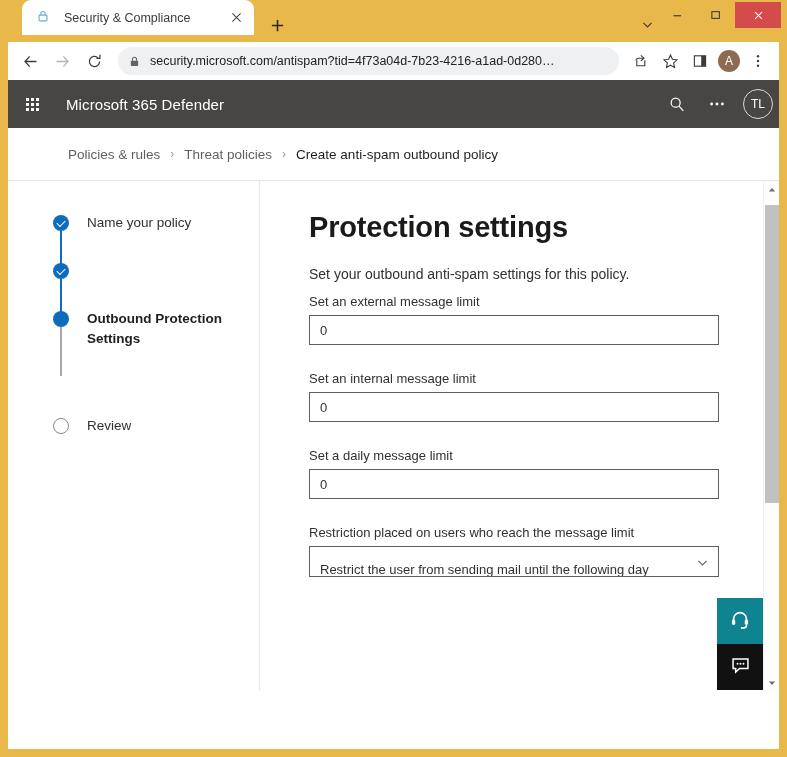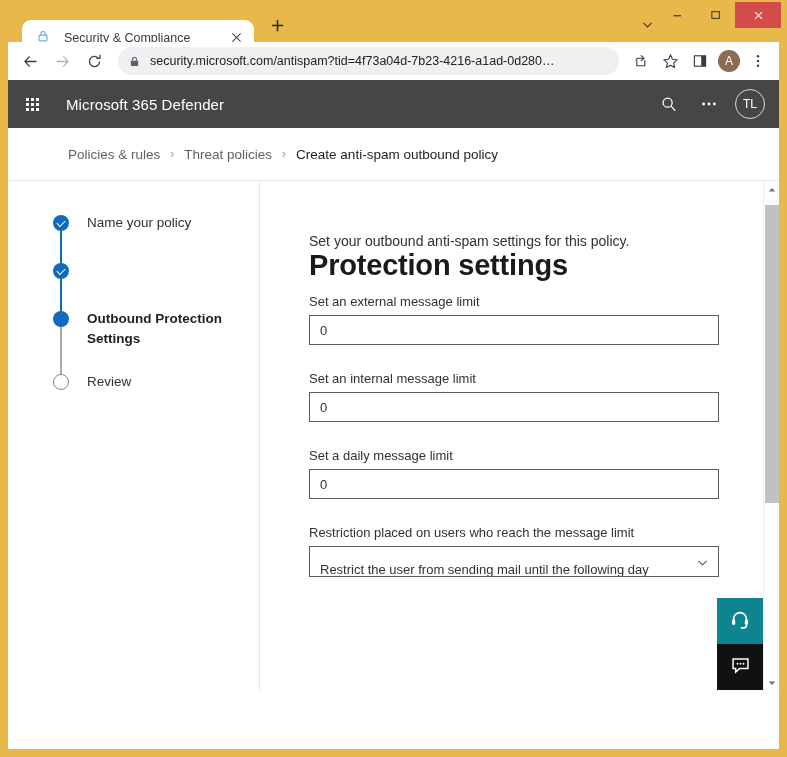--- a/index.html
+++ b/index.html
@@ -16,21 +16,21 @@
     background: #e8b84b;
     padding: 0 8px 8px 8px;
   }
 
   
   #tab-strip {
     position: absolute; left: 0; top: 0; width: 787px; height: 42px;
     background: #e8b84b;
   }
   #tab {
-    position: absolute; left: 22px; top: 20px; width: 232px; height: 35px;
+    position: absolute; left: 22px; top: 0; width: 232px; height: 35px;
     background: #ffffff;
     border-radius: 9px 9px 0 0;
     display: flex; align-items: center; padding: 0 8px;
   }
   #tab-lock { width: 18px; height: 18px; margin-left: 6px; flex: 0 0 18px; }
   #tab-title {
     flex: 1 1 auto; font-size: 12.5px; color: #3b3b3b;
     margin-left: 10px; white-space: nowrap; overflow: hidden;
   }
   #tab-close {
@@ -109,21 +109,21 @@
   }
   .waffle-grid {
     display: grid; grid-template-columns: repeat(3, 3px);
     grid-template-rows: repeat(3, 3px); gap: 2px;
   }
   .waffle-grid i { background: #ffffff; width: 3px; height: 3px; display: block; }
   #suite-title {
     font-size: 15px; color: #ffffff; margin-left: 10px; letter-spacing: .1px;
   }
   #suite-right {
-    margin-left: auto; display: flex; align-items: center; padding-right: 14px;
+    margin-left: auto; display: flex; align-items: center; padding-right: 6px;
   }
   .suite-icon {
     width: 40px; height: 40px; display: flex; align-items: center; justify-content: center;
     color: #fff;
   }
   #user-avatar {
     width: 30px; height: 30px; border-radius: 50%;
     border: 1px solid #d8d8d8; color: #fff; font-size: 12px;
     display: flex; align-items: center; justify-content: center; margin-left: 6px;
   }
@@ -145,21 +145,21 @@
     border-top: 1px solid #e6e6e6;
     background: #fff;
   }
 
   
   #step-rail {
     position: absolute; left: 0; top: 0; width: 252px; height: 510px;
     border-right: 1px solid #e6e6e6; padding: 32px 0 0 45px;
   }
   .step { position: relative; display: flex; padding-bottom: 24px; min-height: 48px; }
-  .step:last-child { padding-bottom: 0; min-height: 24px; }
+  .step:last-child { padding-bottom: 0; min-height: 24px; margin-top: 44px; }
   .step-marker {
     flex: 0 0 16px; width: 16px; height: 16px; margin-top: 2px; position: relative; z-index: 2;
   }
   .step-marker .dot {
     width: 16px; height: 16px; border-radius: 50%;
     display: flex; align-items: center; justify-content: center;
   }
   .dot.done { background: #0f6cbd; }
   .dot.done::after {
     content: ""; width: 7px; height: 4px; margin-top: -2px;
@@ -436,22 +436,22 @@
 
         <div class="step">
           <div class="step-marker">
               <div class="dot pending"></div>
             </div>
           <div class="step-label">Review</div>
         </div>
       </div>
 
       <div id="content-pane">
+        <div id="page-title">Protection settings</div>
         <div id="page-subtitle">Set your outbound anti-spam settings for this policy.</div>
-        <div id="page-title">Protection settings</div>
 
         <div class="field">
           <div class="field-label">Set an external message limit</div>
           <input class="text-input" type="text" value="0" style="">
         </div>
 
         <div class="field spaced">
           <div class="field-label">Set an internal message limit</div>
           <input class="text-input" type="text" value="0" style="">
         </div>

